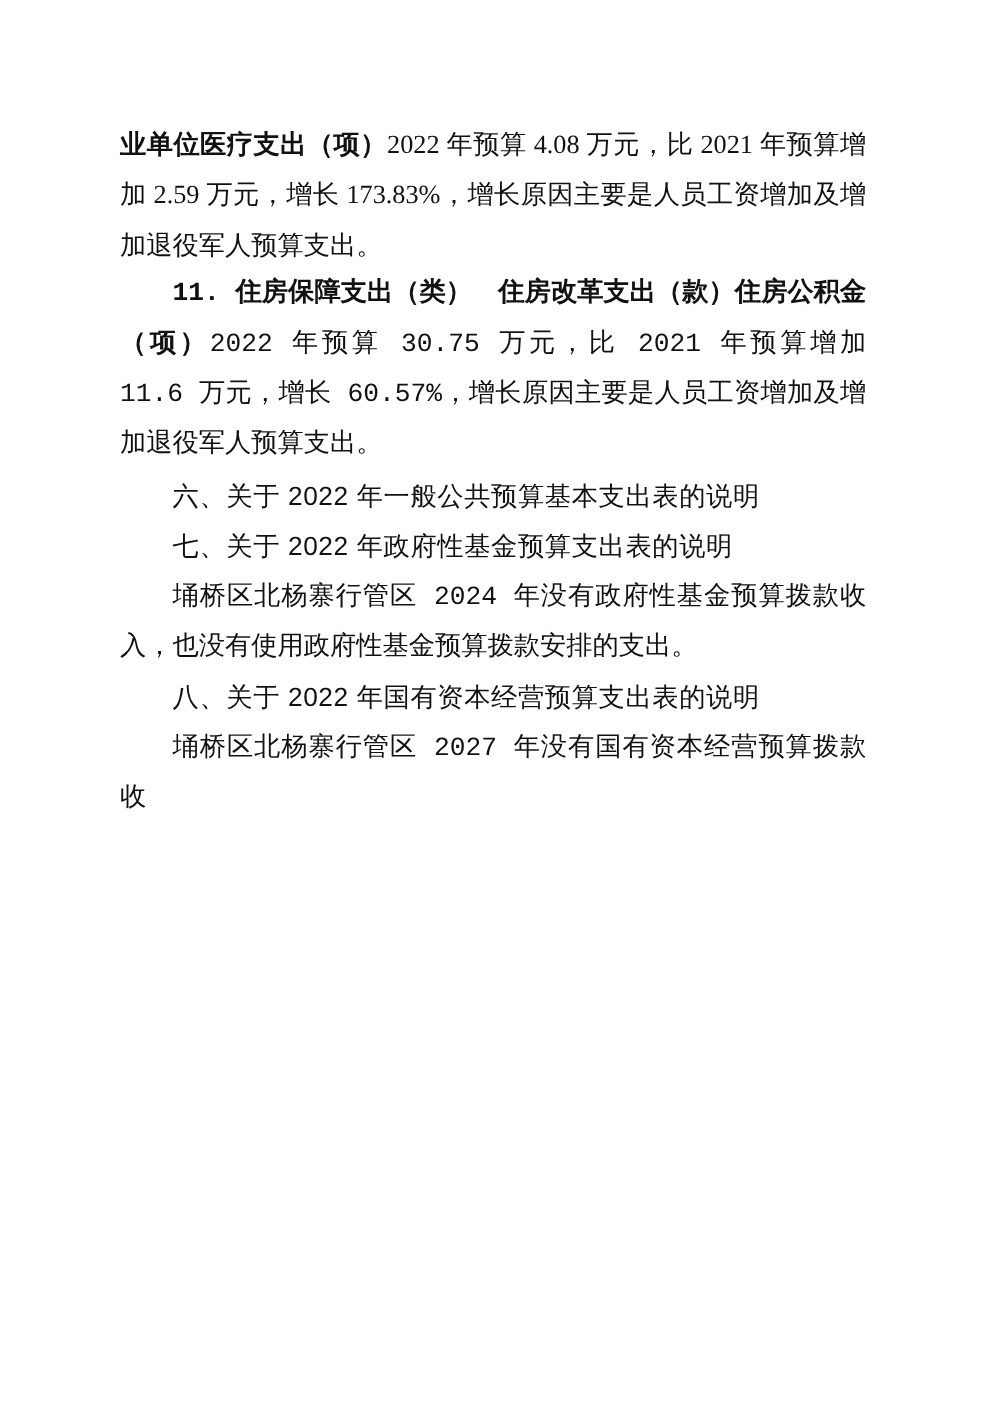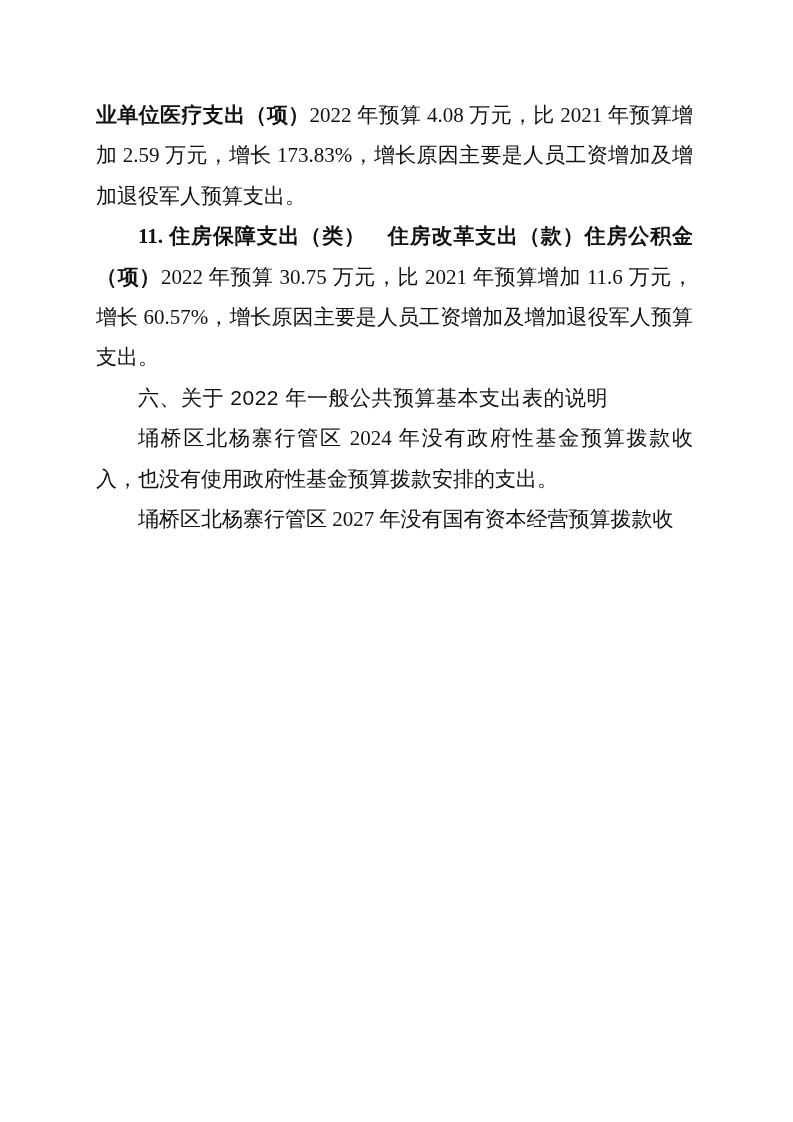--- a/index.html
+++ b/index.html
@@ -22,21 +22,21 @@
     line-height: 40.4px;
     text-align: justify;
   }
   .page p {
     margin: 0;
     padding: 0;
   }
   
   .p-cont { text-indent: 0; }
   
-  .p-body { text-indent: 2em; }
+  .p-body { text-indent: 2em; font-family: Liberation Mono, monospace; }
   
   .p-head {
     text-indent: 2em;
     font-weight: normal;
     font-family: "Liberation Sans", "DejaVu Sans", sans-serif;
     letter-spacing: 0.5px;
   }
   
   .lead {
     font-weight: bold;
@@ -50,20 +50,22 @@
 
     <p class="p-cont"><b class="lead">业单位医疗支出（项）</b><span>2022 年预算 4.08 万元，比 2021 年预算增加 2.59 万元，增长 173.83%，增长原因主要是人员工资增加及增加退役军人预算支出。</span></p>
 
     <p class="p-body"><b class="lead">11. 住房保障支出（类）　住房改革支出（款）住房公积金（项）</b><span>2022 年预算 30.75 万元，比 2021 年预算增加 11.6 万元，增长 60.57%，增长原因主要是人员工资增加及增加退役军人预算支出。</span></p>
 
     <p class="p-head">六、关于 2022 年一般公共预算基本支出表的说明</p>
 
 
 
 
+    <p class="p-head">七、关于 2022 年政府性基金预算支出表的说明</p>
 
     <p class="p-body">埇桥区北杨寨行管区 2024 年没有政府性基金预算拨款收入，也没有使用政府性基金预算拨款安排的支出。</p>
 
+    <p class="p-head">八、关于 2022 年国有资本经营预算支出表的说明</p>
 
     <p class="p-body">埇桥区北杨寨行管区 2027 年没有国有资本经营预算拨款收</p>
 
   </main>
 </div>
 
 </body></html>

